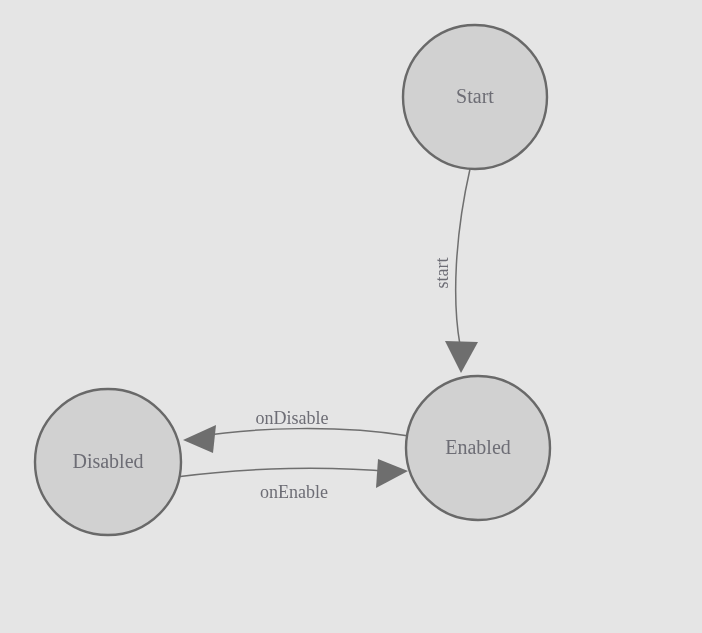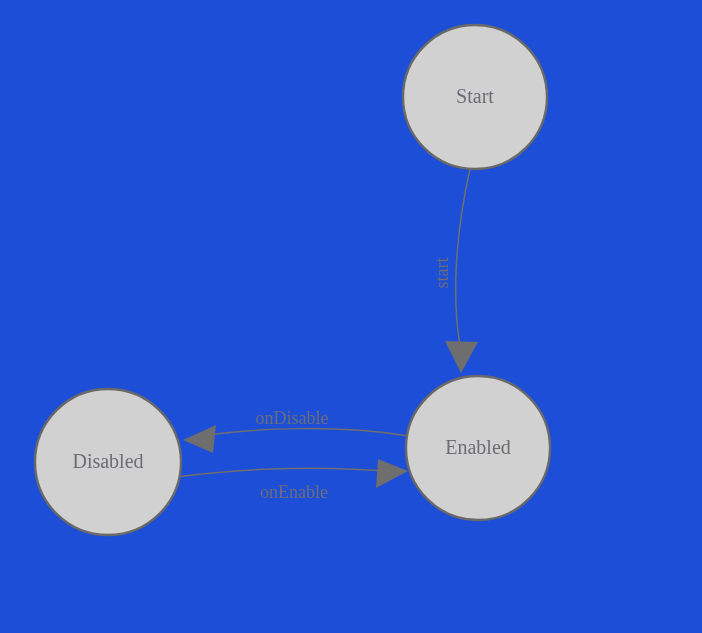--- a/index.html
+++ b/index.html
@@ -10,21 +10,21 @@
   body {
     width: 702px;
     height: 633px;
     overflow: hidden;
     font-family: "Liberation Serif", "DejaVu Serif", serif;
   }
   #diagram-canvas {
     position: relative;
     width: 702px;
     height: 633px;
-    background: #1d4ed8;
+    background: #e5e5e5;
   }
   #diagram-svg {
     position: absolute;
     top: 0;
     left: 0;
     width: 702px;
     height: 633px;
   }
   .node-circle {
     fill: #d1d1d1;

